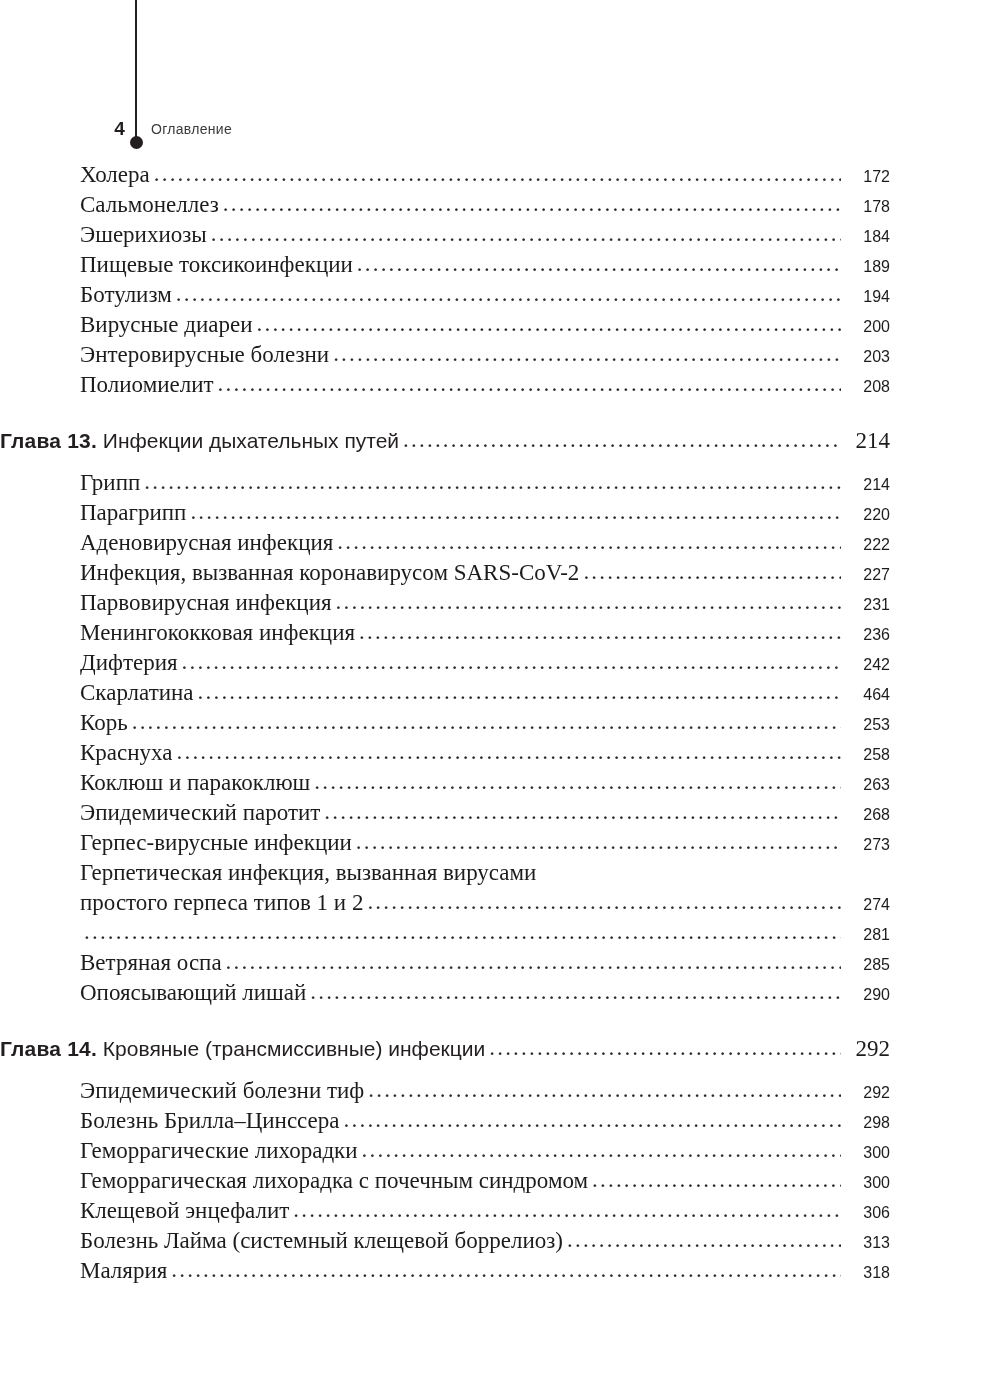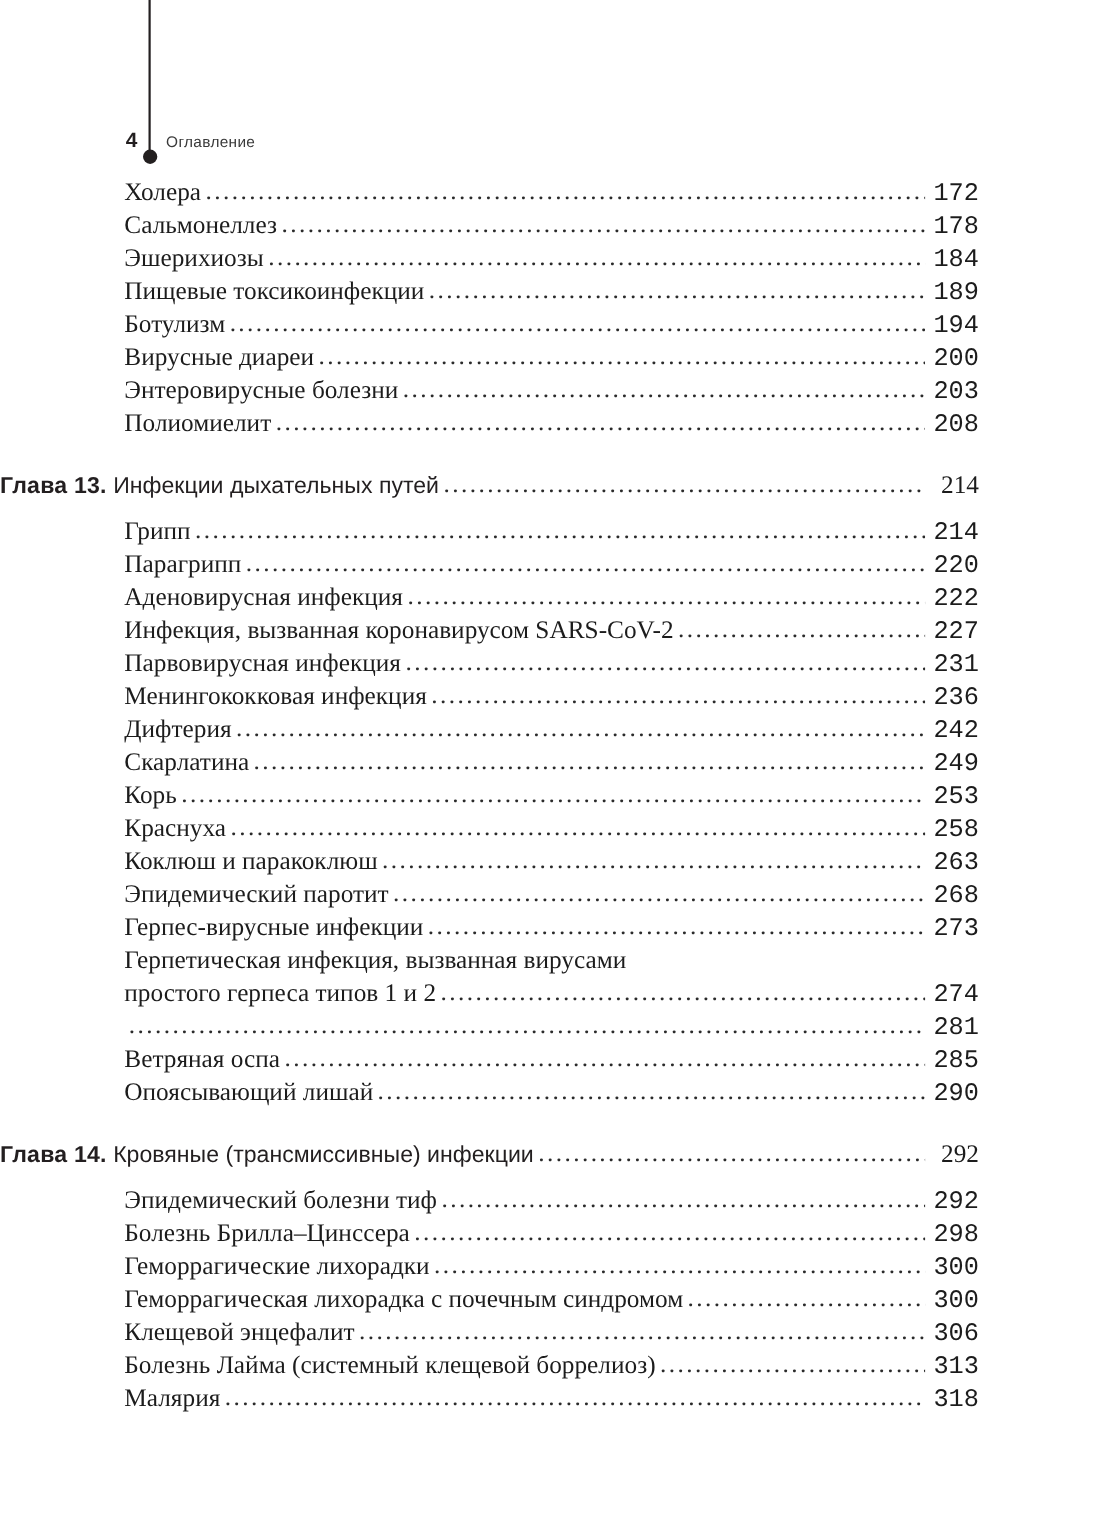--- a/index.html
+++ b/index.html
@@ -80,21 +80,21 @@
     display: flex;
     align-items: baseline;
     width: 1000px;
     box-sizing: border-box;
     padding-right: 110px;
     height: 30px;
   }
 
   
   .toc-row.entry {
-    padding-left: 113px;
+    padding-left: 80px;
     font-family: "Liberation Serif", "DejaVu Serif", serif;
     font-size: 23px;
     line-height: 30px;
     color: #1c1c1c;
   }
 
   
   .toc-row.chapter {
     font-family: "Liberation Sans", "DejaVu Sans", sans-serif;
     font-size: 21px;
@@ -129,22 +129,22 @@
     font-family: "Liberation Serif", "DejaVu Serif", serif;
     font-size: 23px;
     position: relative;
     top: -1px;
   }
 
   .num {
     flex: 0 0 auto;
     width: 46px;
     text-align: right;
-    font-family: Liberation Mono, monospace;
-    font-size: 23px;
+    font-family: Liberation Sans, sans-serif;
+    font-size: 16px;
     color: #1c1c1c;
   }
 
   
   .toc-row.contline {
     height: 30px;
   }
   .toc-row.contline .leader,
   .toc-row.contline .num {
     visibility: hidden;
@@ -240,21 +240,21 @@
       <span class="num">236</span>
     </div>
     <div class="toc-row entry">
       <span class="label">Дифтерия</span>
       <span class="leader">........................................................................................................................................................................................................</span>
       <span class="num">242</span>
     </div>
     <div class="toc-row entry">
       <span class="label">Скарлатина</span>
       <span class="leader">........................................................................................................................................................................................................</span>
-      <span class="num">249</span>
+      <span class="num">464</span>
     </div>
     <div class="toc-row entry">
       <span class="label">Корь</span>
       <span class="leader">........................................................................................................................................................................................................</span>
       <span class="num">253</span>
     </div>
     <div class="toc-row entry">
       <span class="label">Краснуха</span>
       <span class="leader">........................................................................................................................................................................................................</span>
       <span class="num">258</span>

